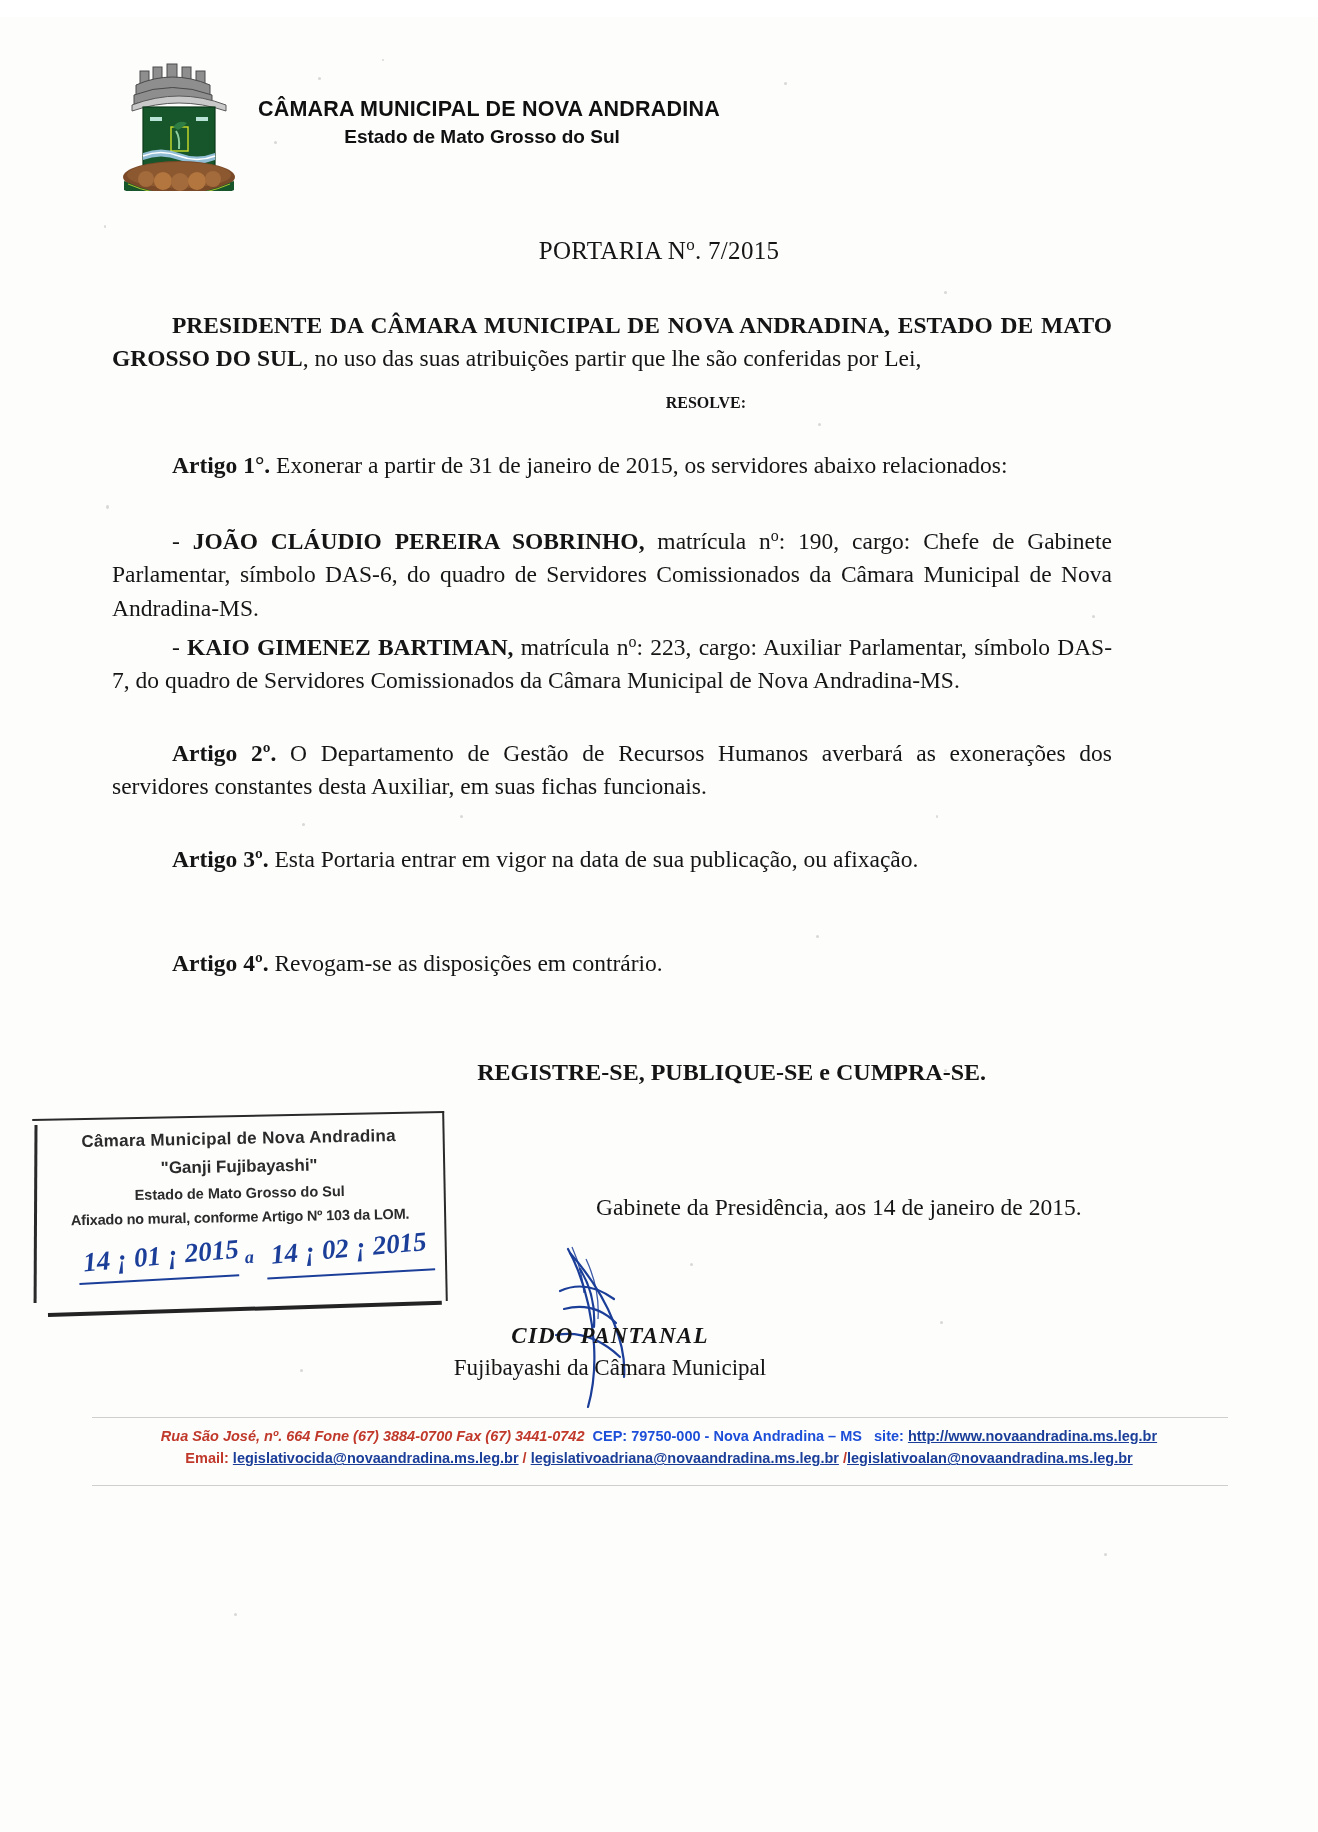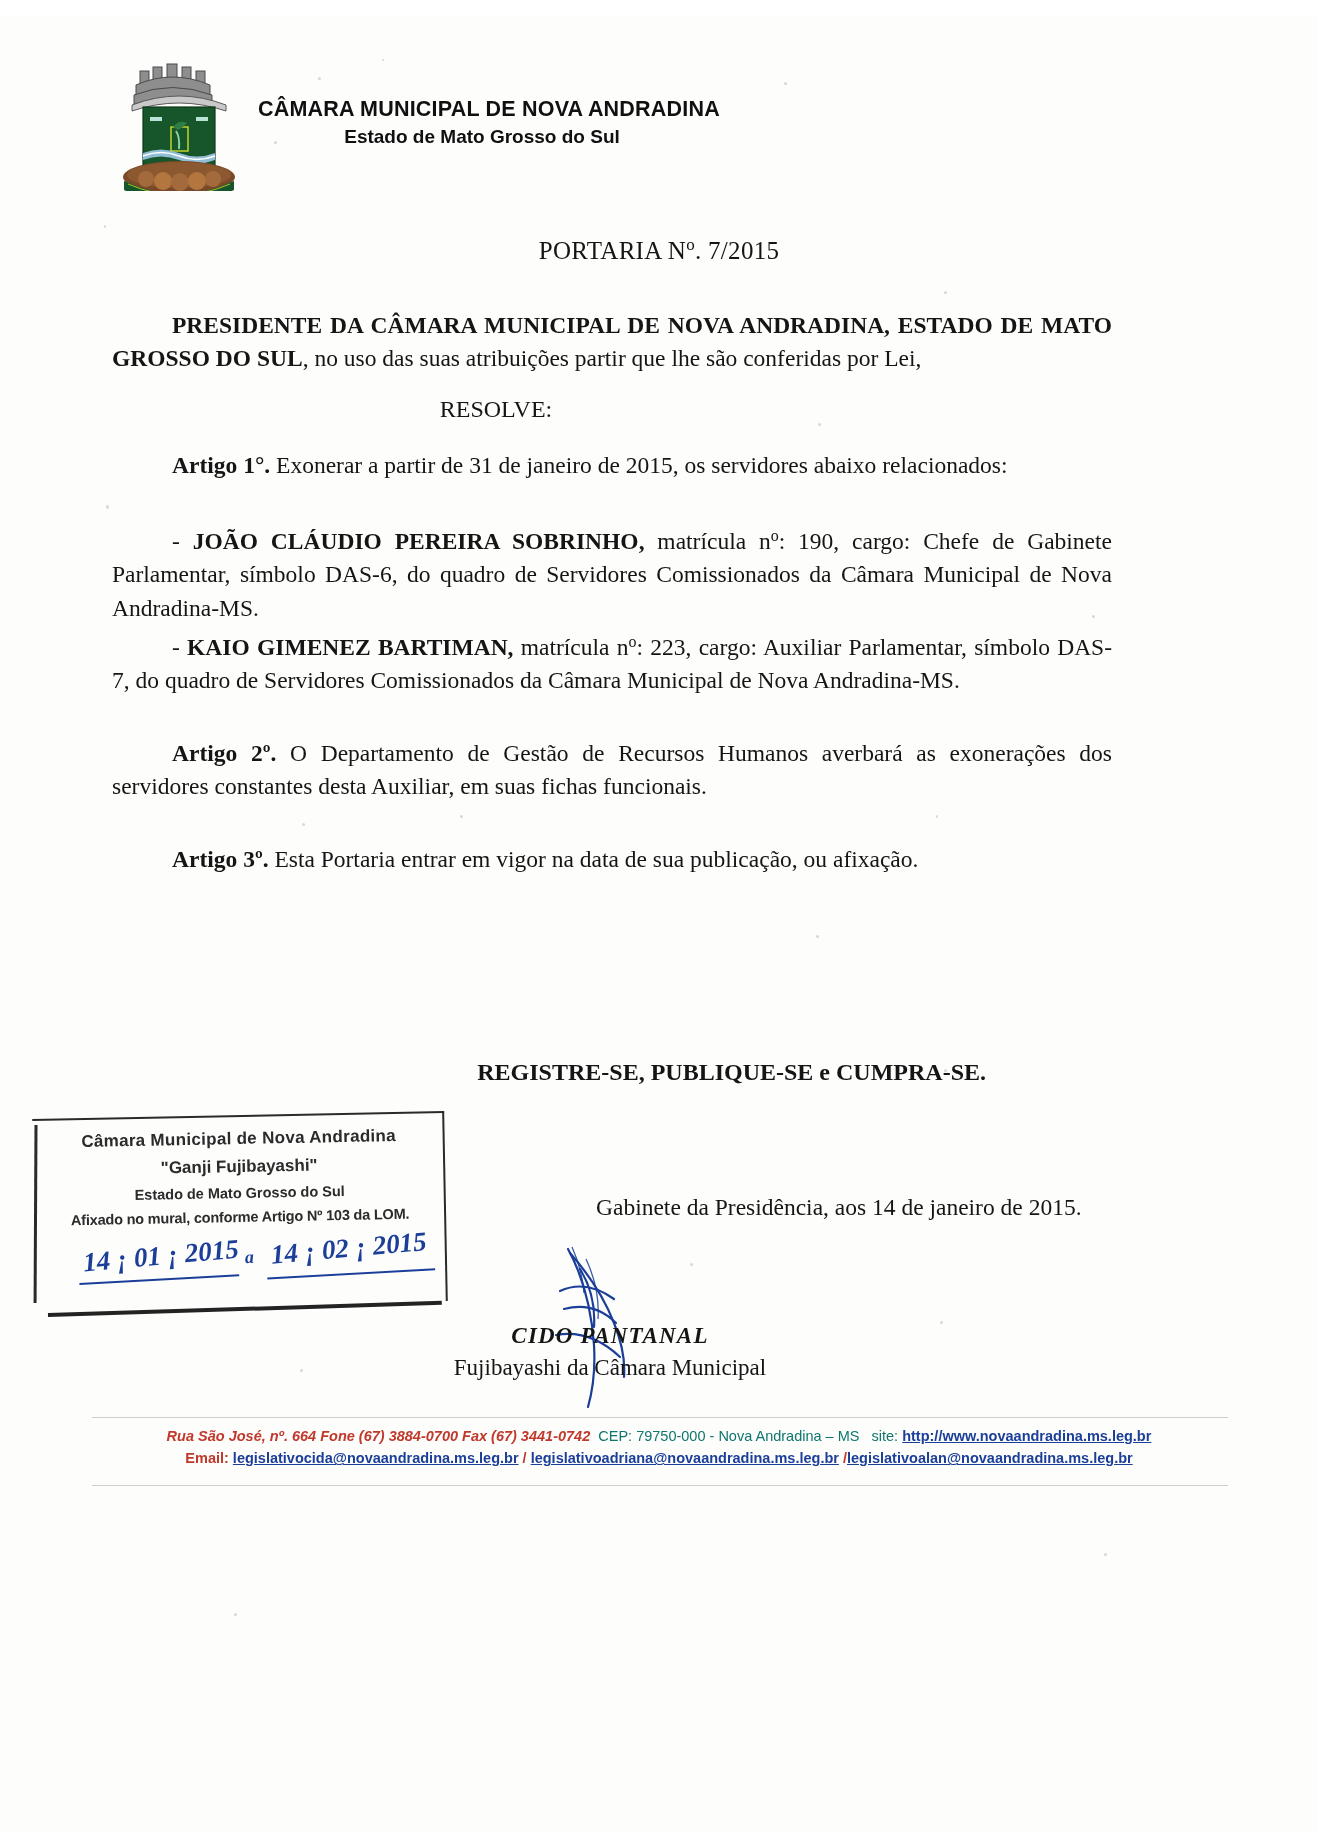--- a/index.html
+++ b/index.html
@@ -85,22 +85,22 @@
   .body-block {
     position: absolute;
     left: 112px;
     width: 1000px;
     font-size: 23.5px;
     line-height: 1.42;
     text-align: justify;
     text-justify: inter-word;
   }
   .b1 { top: 292px; }
-  .b-resolve { top: 375px; left: 246px; width: 500px; text-align: center;
-               font-weight: normal; font-size: 24px; }
+  .b-resolve { top: 375px; left: 246px; width: 500px; text-align: right;
+               font-weight: bold; font-size: 16px; }
   .b-art1 { top: 432px; }
   .b-joao { top: 508px; }
   .b-kaio { top: 614px; }
   .b-art2 { top: 720px; }
   .b-art3 { top: 826px; }
   .b-art4 { top: 930px; }
   .b-registre { top: 1038px; left: 246px; width: 740px; text-align: right;
                 font-weight: bold; font-size: 24px; }
   .b-gabinete { top: 1174px; left: 596px; width: 520px; text-align: left; }
 
@@ -214,21 +214,21 @@
     top: 1408px;
     width: 100%;
     text-align: center;
     font-family: "Liberation Sans", sans-serif;
     font-size: 14.5px;
     line-height: 1.55;
     color: #c0392b;
     font-weight: bold;
   }
   .footer .it { font-style: italic; }
-  .footer .plain { color: #0f766e; font-weight: normal; }
+  .footer .plain { color: #1d4ed8; font-weight: bold; }
   .footer .lnk { color: #1b3e99; text-decoration: underline; font-weight: bold; }
   .footer-rule-top {
     position: absolute; left: 92px; top: 1400px;
     width: 1136px; height: 1px; background: #cfcfcf;
   }
   .footer-rule-bot {
     position: absolute; left: 92px; top: 1468px;
     width: 1136px; height: 1px; background: #cfcfcf;
   }
 </style>
@@ -327,20 +327,23 @@
   </div>
 
   <div class="body-block b-art2">
     <span class="ind"></span><b>Artigo 2º.</b><span> O Departamento de Gestão de Recursos Humanos averbará as exonerações dos servidores constantes desta Auxiliar, em suas fichas funcionais.</span>
   </div>
 
   <div class="body-block b-art3">
     <span class="ind"></span><b>Artigo 3º.</b><span> Esta Portaria entrar em vigor na data de sua publicação, ou afixação.</span>
   </div>
 
+  <div class="body-block b-art4">
+    <span class="ind"></span><b>Artigo 4º.</b><span> Revogam-se as disposições em contrário.</span>
+  </div>
 
   <div class="body-block b-registre">REGISTRE-SE, PUBLIQUE-SE e CUMPRA-SE.</div>
 
   <div class="body-block b-gabinete">Gabinete da Presidência, aos 14 de janeiro de 2015.</div>
 
   <div class="stamp">
     <div class="stamp-frame"></div>
     <div class="stamp-left-edge"></div>
     <div class="stamp-bottom-edge"></div>
     <div class="stamp-l1">Câmara Municipal de Nova Andradina</div>

